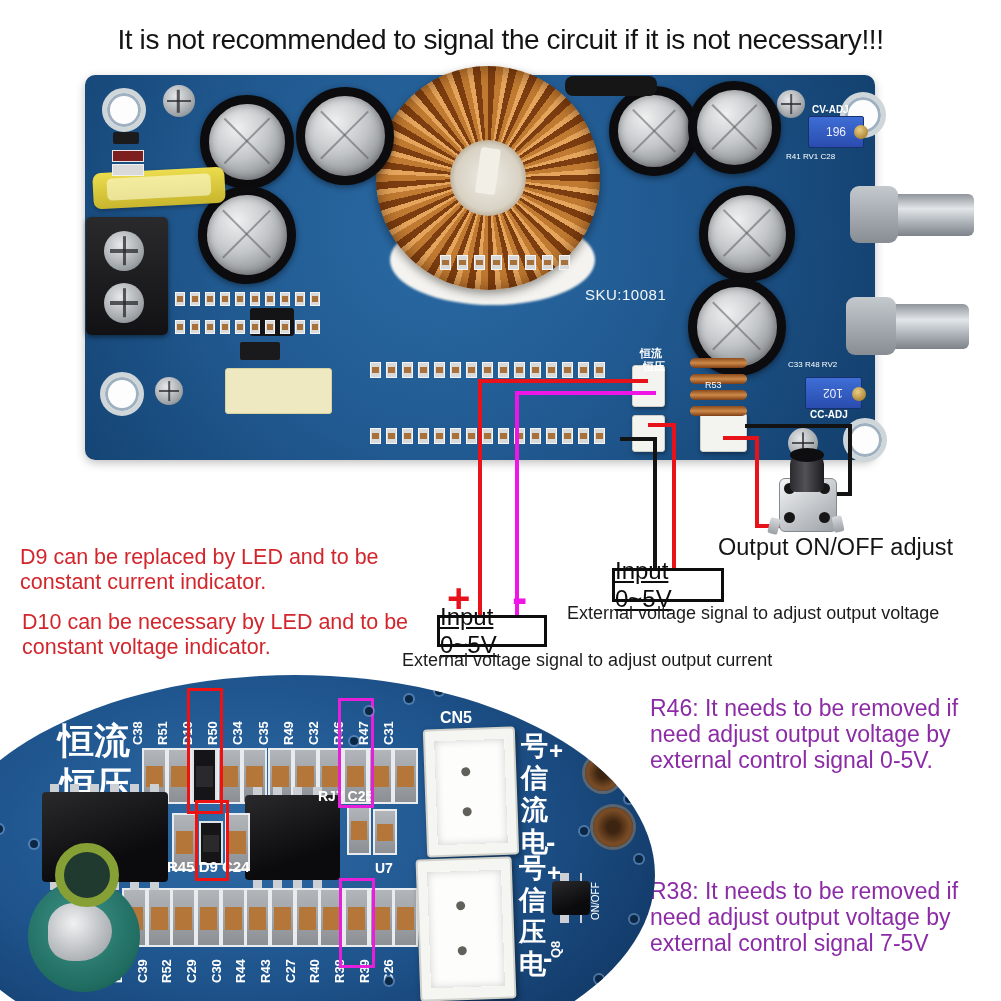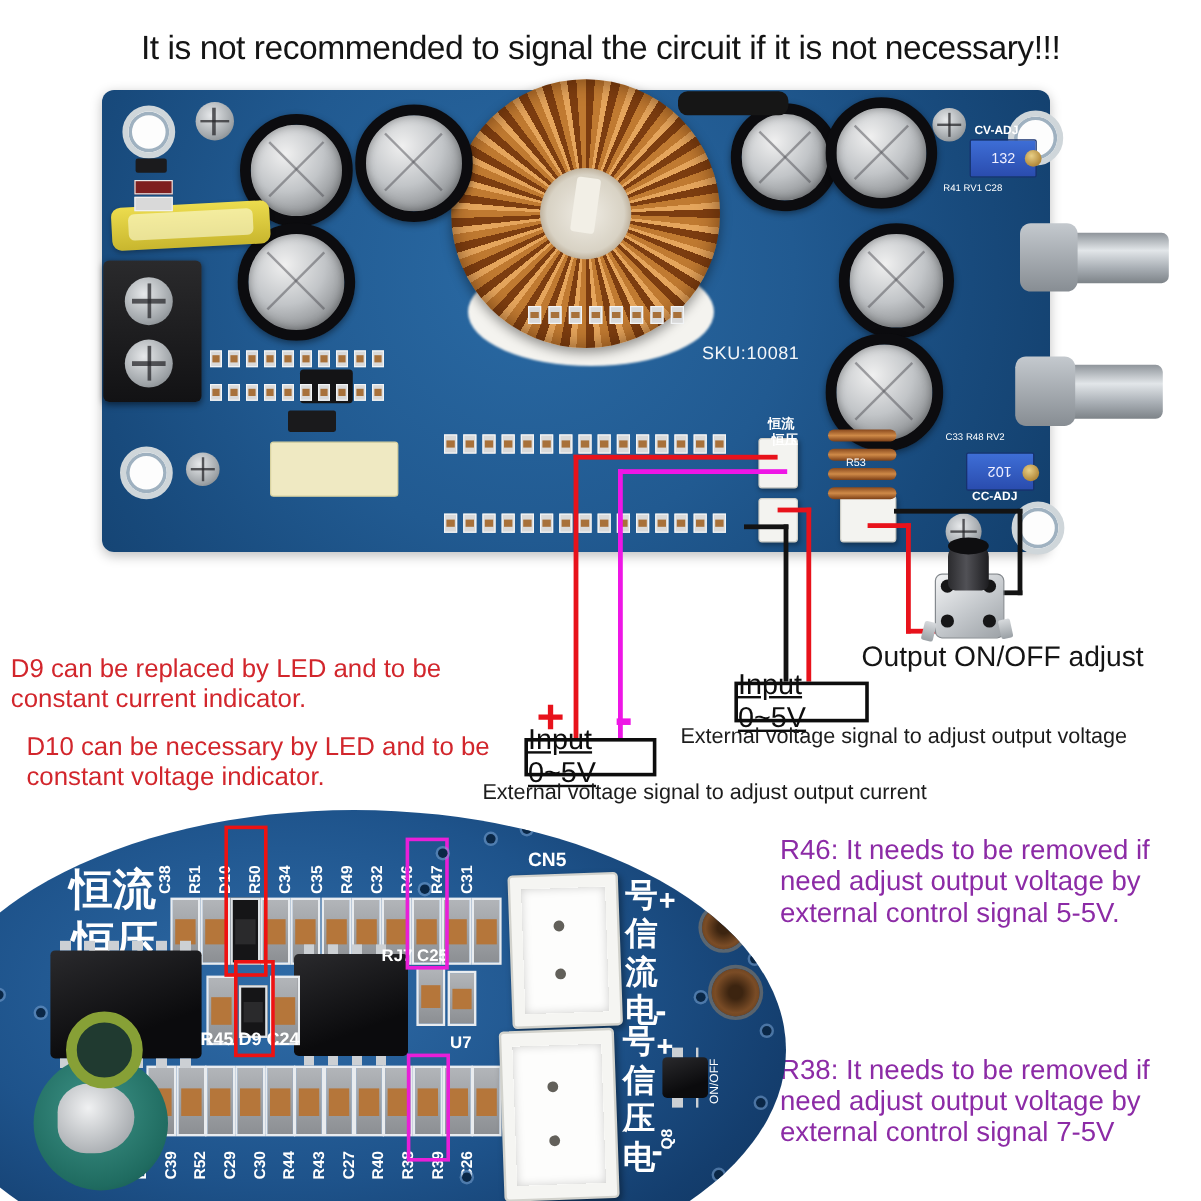--- a/index.html
+++ b/index.html
@@ -310,21 +310,21 @@
   </div>
 
 <div class="abs silk" style="left:585px;top:286px;font-size:15px;letter-spacing:.5px;font-weight:normal;opacity:.95;">SKU:10081</div>
 <div class="abs silk" style="left:640px;top:346px;font-size:11px;">恒流</div>
 <div class="abs silk" style="left:643px;top:359px;font-size:11px;">恒压</div>
 <div class="abs silk" style="left:812px;top:104px;font-size:10px;">CV-ADJ</div>
 <div class="abs silk" style="left:810px;top:409px;font-size:10px;">CC-ADJ</div>
 <div class="abs silk" style="left:786px;top:152px;font-size:8px;font-weight:normal;">R41 RV1 C28</div>
 <div class="abs silk" style="left:788px;top:360px;font-size:8px;font-weight:normal;">C33 R48 RV2</div>
 <div class="abs trim" style="left:808px;top:116px;width:54px;height:30px;">
-    <span>132</span>
+    <span>196</span>
     <span class="abs brass" style="right:-5px;top:8px;width:14px;height:14px;"></span>
   </div>
 <div class="abs trim" style="left:805px;top:377px;width:55px;height:30px;">
     <span style="transform:rotate(180deg);">102</span>
     <span class="abs brass" style="right:-5px;top:9px;width:14px;height:14px;"></span>
   </div>
 <div class="abs silk" style="left:705px;top:380px;font-size:9px;font-weight:normal;z-index:3;">R53</div>
 
 <div id="wires">
     <div class="wire" style="left:478px;top:379px;width:170px;height:4px;background:#e8121b;z-index:6;"></div>
@@ -355,24 +355,24 @@
 </div>
 <div class="abs" style="left:718px;top:534px;font-size:23.5px;color:#151515;z-index:8;">Output ON/OFF adjust</div>
 
 <div class="abs inbox" style="left:612px;top:568px;width:106px;height:28px;z-index:8;">Input 0~5V</div>
 <div class="abs caption" style="left:567px;top:603px;z-index:8;">External voltage signal to adjust output voltage</div>
 <div class="abs inbox" style="left:437px;top:615px;width:104px;height:26px;z-index:8;">Input 0~5V</div>
 <div class="abs caption" style="left:402px;top:650px;z-index:8;">External voltage signal to adjust output current</div>
 <div class="abs" style="left:447px;top:576px;font-size:40px;font-weight:bold;color:#e8121b;z-index:8;">+</div>
 <div class="abs" style="left:512px;top:570px;font-size:46px;font-weight:bold;color:#ee16e6;z-index:8;">-</div>
 
-<div class="abs rednote" style="left:9px;top:545px;">D9 can be replaced by LED and to be constant current indicator.</div>
+<div class="abs rednote" style="left:20px;top:545px;">D9 can be replaced by LED and to be constant current indicator.</div>
 <div class="abs rednote" style="left:22px;top:610px;">D10 can be necessary by LED and to be constant voltage indicator.</div>
 
-<div class="abs purnote" style="left:650px;top:696px;">R46: It needs to be removed if need adjust output voltage by external control signal 5-5V.</div>
+<div class="abs purnote" style="left:650px;top:696px;">R46: It needs to be removed if need adjust output voltage by external control signal 0-5V.</div>
 <div class="abs purnote" style="left:650px;top:879px;">R38: It needs to be removed if need adjust output voltage by external control signal 7-5V</div>
 
 <div class="abs ellipse" id="ellipse">
   <div class="abs" style="left:545px;top:0;width:110px;height:34px;background:#9a9a9a;border-radius:50%;filter:blur(3px);opacity:.85;"></div>
   <div class="abs silk" style="left:123px;top:42px;font-size:36px;">恒流</div>
   <div class="abs silk" style="left:125px;top:86px;font-size:36px;">恒压</div>
   <div class="abs" style="left:120px;top:126px;width:92px;height:16px;border-bottom:3px solid rgba(255,255,255,.85);border-right:3px solid rgba(255,255,255,.85);border-radius:0 0 14px 0;"></div>
 
   <div id="zoomTopRow">
       <div class="chip" style="left:207px;top:73px;width:21px;height:52px;">

